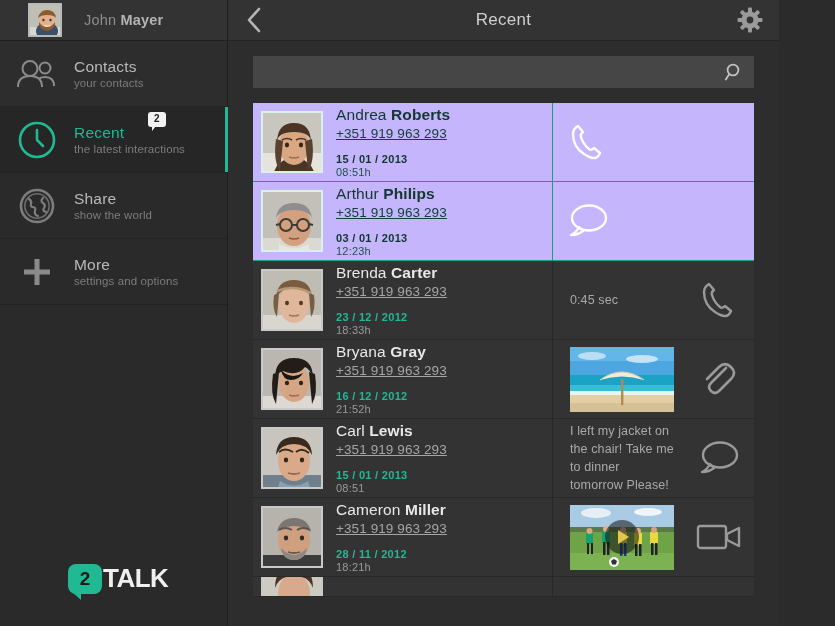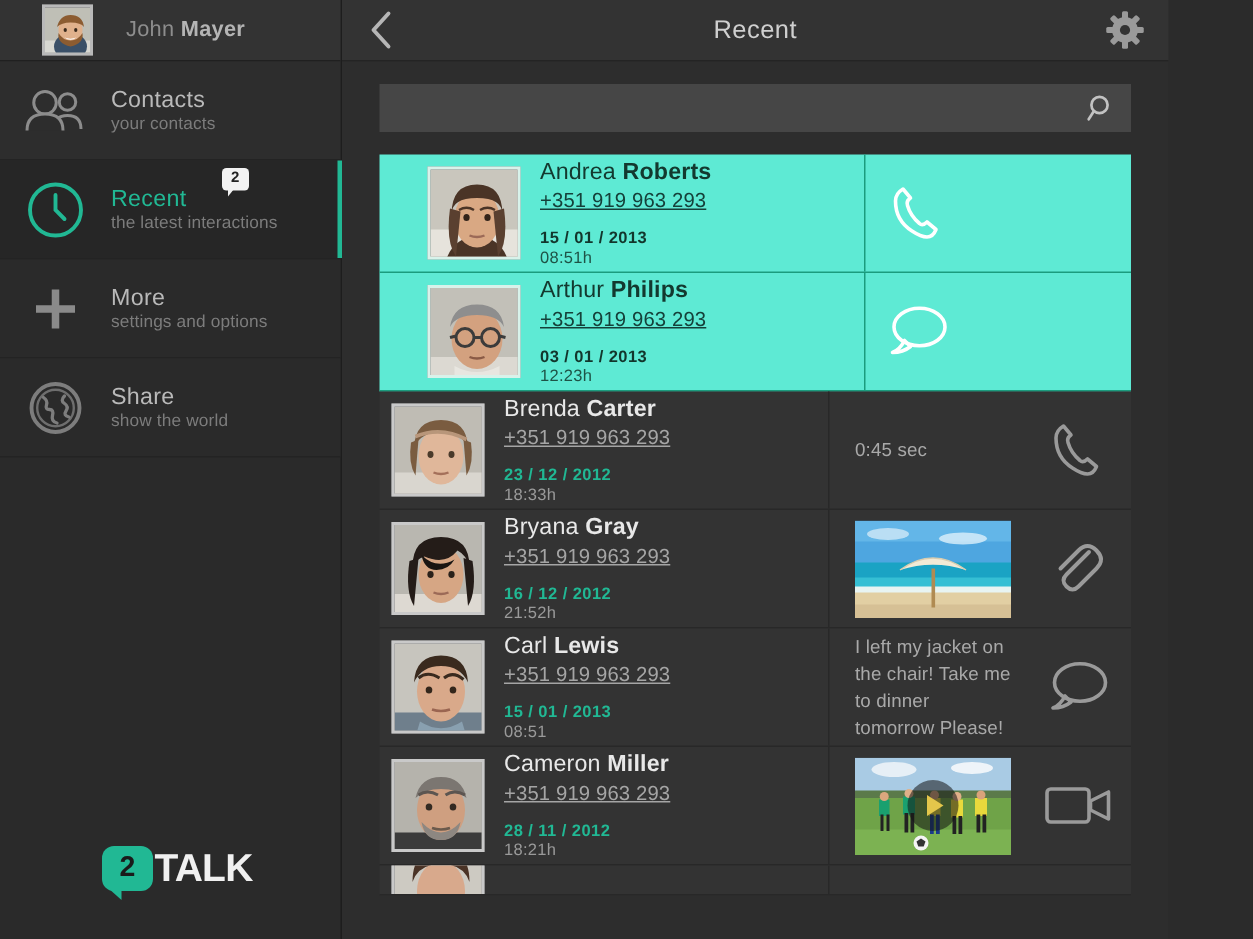--- a/index.html
+++ b/index.html
@@ -113,21 +113,21 @@
   }
   .searchbox input::placeholder { color: #8a8a8a; }
   .search-ico { padding-right: 10px; display: flex; align-items: center; }
 
   
   .list { padding: 0 25px; position: relative; }
   .row {
     display: flex; height: 79px; background: #333333;
     border-bottom: 1px solid #282828; position: relative;
   }
-  .row.hl { background: #5eead4; border-bottom: 1px solid #1b9c7e; padding-left: 24px; }
+  .row.hl { background: #c4b5fd; border-bottom: 1px solid #1b9c7e; }
   .row.partial { height: 20px; overflow: hidden; }
   .col-contact {
     width: 300px; flex: 0 0 300px; display: flex; align-items: center;
     border-right: 1px solid #282828; padding-left: 8px;
   }
   .row.hl .col-contact { border-right: 1px solid #1b9c7e; }
   .avatar {
     width: 62px; height: 62px; flex: 0 0 62px; background: #888;
     border: 2px solid #c9c9c9; overflow: hidden;
   }
@@ -220,42 +220,42 @@
       </div>
       <div class="nav-text">
         <div class="badge">2</div>
         <div class="nav-title">Recent</div>
         <div class="nav-sub">the latest interactions</div>
       </div>
     </div>
 
     <div class="nav-item alt">
       <div class="nav-icon">
-        <svg width="32" height="32" viewBox="0 0 32 32">
-          <rect x="13.5" y="3" width="5" height="26" fill="#8a8a8a"></rect>
-          <rect x="3" y="13.5" width="26" height="5" fill="#8a8a8a"></rect>
-        </svg>
-      </div>
-      <div class="nav-text">
-        <div class="nav-title">More</div>
-        <div class="nav-sub">settings and options</div>
-      </div>
-    </div>
-
-    <div class="nav-item alt">
-      <div class="nav-icon">
         <svg width="42" height="42" viewBox="0 0 42 42">
           <circle cx="21" cy="21" r="16" fill="none" stroke="#7d7d7d" stroke-width="2.6"></circle>
           <circle cx="21" cy="21" r="12.2" fill="none" stroke="#6e6e6e" stroke-width="1.6"></circle>
           <path d="M13 14 q3 2 2 5 q-1 3 2 3 q3 0 2 4 q-1 4 3 5 M27 13 q-3 3 0 5 q3 2 1 5 q-2 3 2 4" fill="none" stroke="#7d7d7d" stroke-width="2.2" stroke-linecap="round"></path>
         </svg>
       </div>
       <div class="nav-text">
         <div class="nav-title">Share</div>
         <div class="nav-sub">show the world</div>
+      </div>
+    </div>
+
+    <div class="nav-item alt">
+      <div class="nav-icon">
+        <svg width="32" height="32" viewBox="0 0 32 32">
+          <rect x="13.5" y="3" width="5" height="26" fill="#8a8a8a"></rect>
+          <rect x="3" y="13.5" width="26" height="5" fill="#8a8a8a"></rect>
+        </svg>
+      </div>
+      <div class="nav-text">
+        <div class="nav-title">More</div>
+        <div class="nav-sub">settings and options</div>
       </div>
     </div>
 
     <div id="sidebar-filler"></div>
 
     <div class="brand">
       <div class="brand-bubble">2</div>
       <div class="brand-text">TALK</div>
     </div>
   </div>

